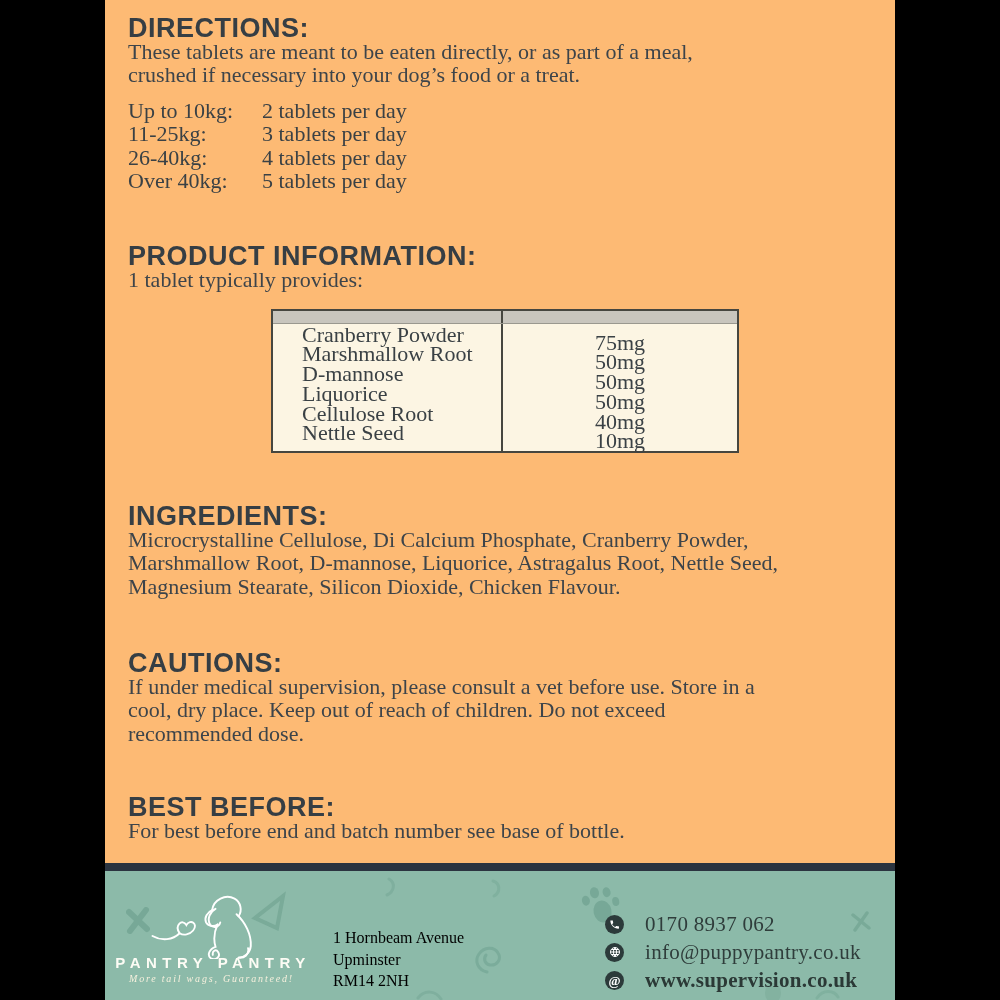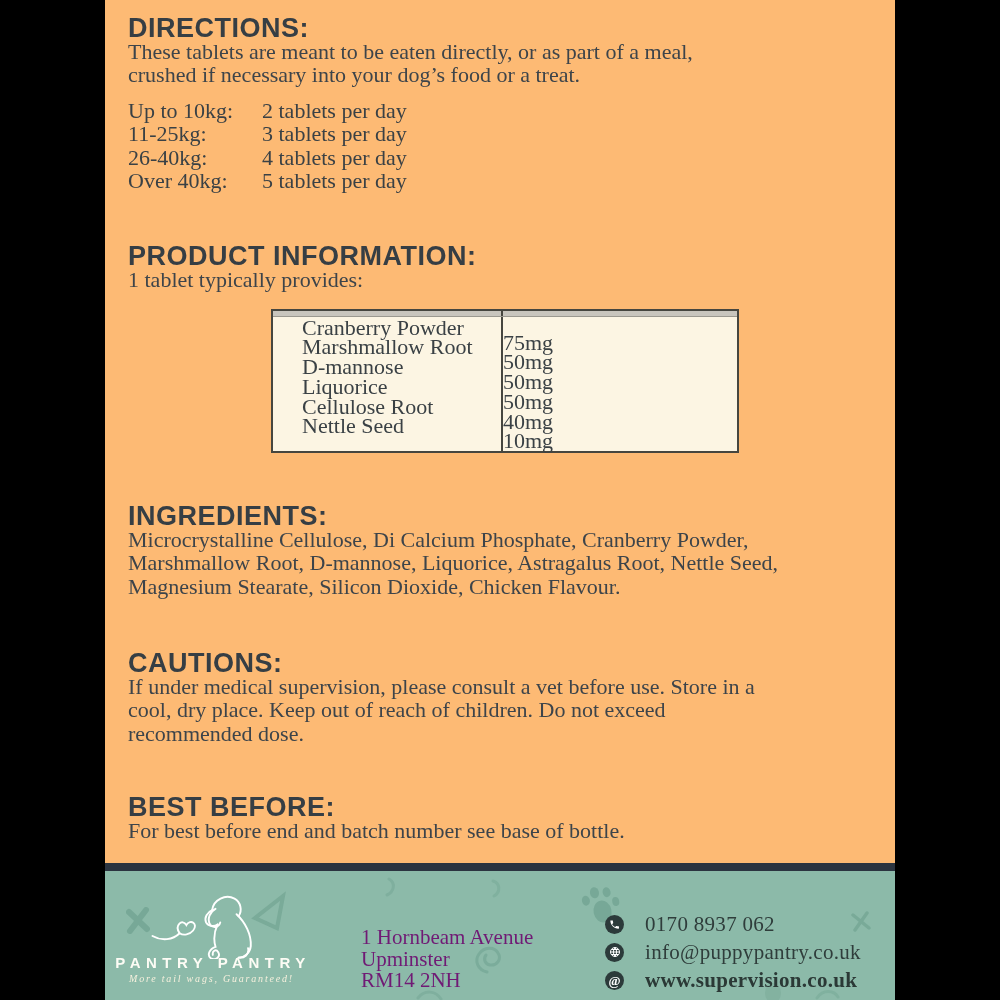--- a/index.html
+++ b/index.html
@@ -30,41 +30,41 @@
   
   .nut-table {
     position:absolute; left:166px; top:309px; width:468px; height:144px;
     border:2px solid #46463f; background:#fcf5e3; display:flex; flex-direction:column;
   }
   .nut-head { height:20px; background:#c8c5bd; border-bottom:1px solid #9a988f; display:flex; }
   .nut-head .h1 { width:230px; border-right:2px solid #46463f; }
   .nut-head .h2 { flex:1; }
   .nut-body { flex:1; display:flex; }
   .nut-col-names { width:230px; border-right:2px solid #46463f; padding:1px 0 0 29px; }
-  .nut-col-amts  { flex:1; padding-top:16px; text-align:left; }
+  .nut-col-amts  { flex:1; padding-top:9px; text-align:center; }
   .nut-row { font-size:22px; line-height:19.7px; color:#3a4145; white-space:nowrap; }
   
   .divider-bar { position:absolute; left:105px; top:863px; width:790px; height:8px; background:#2b3440; }
   .footer {
     position:absolute; left:105px; top:871px; width:790px; height:129px;
     background:#8cbaa9; color:#31403d;
   }
   .deco-svg { position:absolute; left:0; top:0; width:790px; height:129px; pointer-events:none; }
   .logo-art { position:absolute; left:30px; top:8px; width:138px; height:80px; }
   .brand-name {
     position:absolute; left:8px; top:83px; width:200px; text-align:center;
     font-family:"Liberation Sans", sans-serif; font-weight:bold;
     font-size:15px; letter-spacing:5.5px; color:#fdfcf5; white-space:nowrap;
   }
   .brand-tagline {
     position:absolute; left:24px; top:102px; width:200px; text-align:left;
     font-style:italic; font-size:10px; letter-spacing:1.8px;
     color:#f6f0dd; white-space:nowrap;
   }
-  .address { position:absolute; left:228px; top:56px; font-size:21px; line-height:21.5px; color:#701a75;margin-left:28px; }
+  .address { position:absolute; left:228px; top:56px; font-size:16px; line-height:21.5px; color:#000000; }
   .contacts { position:absolute; left:500px; top:39px; }
   .contact-row { display:flex; align-items:center; height:28px;gap:13px; }
   .contact-icon {
     width:19px; height:19px; border-radius:50%; background:#2c3a3a;
     display:flex; align-items:center; justify-content:center; flex:0 0 19px;
   }
   .contact-icon svg { display:block; }
   .contact-icon .at-glyph {
     color:#fff; font-family:"Liberation Serif", serif; font-weight:bold;
     font-size:13px; line-height:1;

